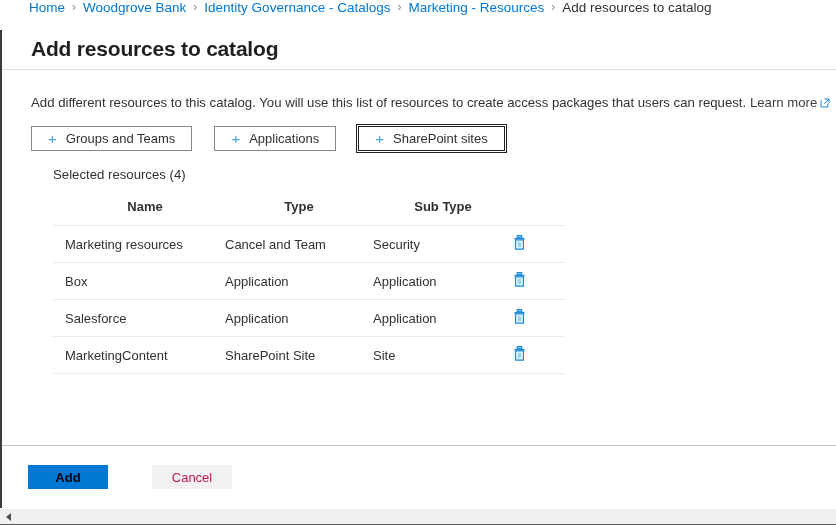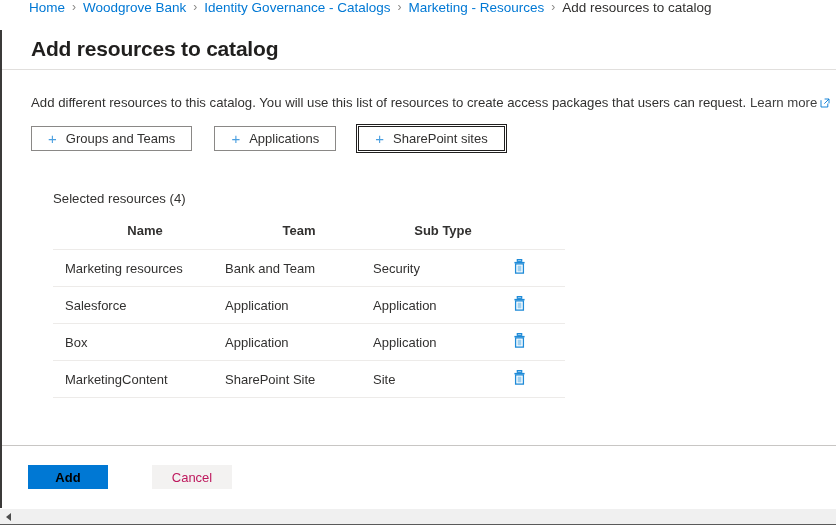--- a/index.html
+++ b/index.html
@@ -129,21 +129,21 @@
   .plus-icon {
     color: #4a9fe0;
     font-size: 15px;
     font-weight: 400;
     line-height: 1;
   }
 
   
   .table-wrap {
     margin-left: 22px;
-    margin-top: 40px;
+    margin-top: 16px;
     width: 500px;
   }
   .table-caption {
     font-size: 13.2px;
     color: #323130;
     margin-bottom: 17px;
   }
   table.res-table {
     border-collapse: collapse;
     width: 500px;
@@ -300,30 +300,45 @@
         </button>
       </div>
 
       <div class="table-wrap">
         <div class="table-caption">Selected resources (4)</div>
 
         <table class="res-table">
           <thead>
             <tr>
               <th class="col-name">Name</th>
-              <th class="col-type">Team</th>
+              <th class="col-type">Type</th>
               <th class="col-sub">Sub Type</th>
               <th class="col-act"></th>
             </tr>
           </thead>
           <tbody>
             <tr>
               <td class="col-name">Marketing resources</td>
-              <td class="col-type">Bank and Team</td>
+              <td class="col-type">Cancel and Team</td>
               <td class="col-sub">Security</td>
+              <td class="col-act">
+                <button class="trash-btn">
+                  <span><svg width="13" height="15" viewBox="0 0 13 15">
+                        <rect x="4.3" y="0.6" width="4.4" height="1.7" fill="none" stroke="#1f8bd8" stroke-width="1.2"></rect>
+                        <rect x="1.4" y="2.9" width="10.2" height="1.5" fill="#1f8bd8"></rect>
+                        <rect x="2.6" y="4.9" width="7.8" height="9.2" fill="none" stroke="#1f8bd8" stroke-width="1.3"></rect>
+                        <rect x="4.6" y="6.6" width="3.8" height="5.8" fill="#9fd0ef"></rect>
+                      </svg></span>
+                </button>
+              </td>
+            </tr>
+            <tr>
+              <td class="col-name">Box</td>
+              <td class="col-type">Application</td>
+              <td class="col-sub">Application</td>
               <td class="col-act">
                 <button class="trash-btn">
                   <span><svg width="13" height="15" viewBox="0 0 13 15">
                         <rect x="4.3" y="0.6" width="4.4" height="1.7" fill="none" stroke="#1f8bd8" stroke-width="1.2"></rect>
                         <rect x="1.4" y="2.9" width="10.2" height="1.5" fill="#1f8bd8"></rect>
                         <rect x="2.6" y="4.9" width="7.8" height="9.2" fill="none" stroke="#1f8bd8" stroke-width="1.3"></rect>
                         <rect x="4.6" y="6.6" width="3.8" height="5.8" fill="#9fd0ef"></rect>
                       </svg></span>
                 </button>
               </td>
@@ -337,35 +352,20 @@
                   <span><svg width="13" height="15" viewBox="0 0 13 15">
                         <rect x="4.3" y="0.6" width="4.4" height="1.7" fill="none" stroke="#1f8bd8" stroke-width="1.2"></rect>
                         <rect x="1.4" y="2.9" width="10.2" height="1.5" fill="#1f8bd8"></rect>
                         <rect x="2.6" y="4.9" width="7.8" height="9.2" fill="none" stroke="#1f8bd8" stroke-width="1.3"></rect>
                         <rect x="4.6" y="6.6" width="3.8" height="5.8" fill="#9fd0ef"></rect>
                       </svg></span>
                 </button>
               </td>
             </tr>
             <tr>
-              <td class="col-name">Box</td>
-              <td class="col-type">Application</td>
-              <td class="col-sub">Application</td>
-              <td class="col-act">
-                <button class="trash-btn">
-                  <span><svg width="13" height="15" viewBox="0 0 13 15">
-                        <rect x="4.3" y="0.6" width="4.4" height="1.7" fill="none" stroke="#1f8bd8" stroke-width="1.2"></rect>
-                        <rect x="1.4" y="2.9" width="10.2" height="1.5" fill="#1f8bd8"></rect>
-                        <rect x="2.6" y="4.9" width="7.8" height="9.2" fill="none" stroke="#1f8bd8" stroke-width="1.3"></rect>
-                        <rect x="4.6" y="6.6" width="3.8" height="5.8" fill="#9fd0ef"></rect>
-                      </svg></span>
-                </button>
-              </td>
-            </tr>
-            <tr>
               <td class="col-name">MarketingContent</td>
               <td class="col-type">SharePoint Site</td>
               <td class="col-sub">Site</td>
               <td class="col-act">
                 <button class="trash-btn">
                   <span><svg width="13" height="15" viewBox="0 0 13 15">
                         <rect x="4.3" y="0.6" width="4.4" height="1.7" fill="none" stroke="#1f8bd8" stroke-width="1.2"></rect>
                         <rect x="1.4" y="2.9" width="10.2" height="1.5" fill="#1f8bd8"></rect>
                         <rect x="2.6" y="4.9" width="7.8" height="9.2" fill="none" stroke="#1f8bd8" stroke-width="1.3"></rect>
                         <rect x="4.6" y="6.6" width="3.8" height="5.8" fill="#9fd0ef"></rect>

